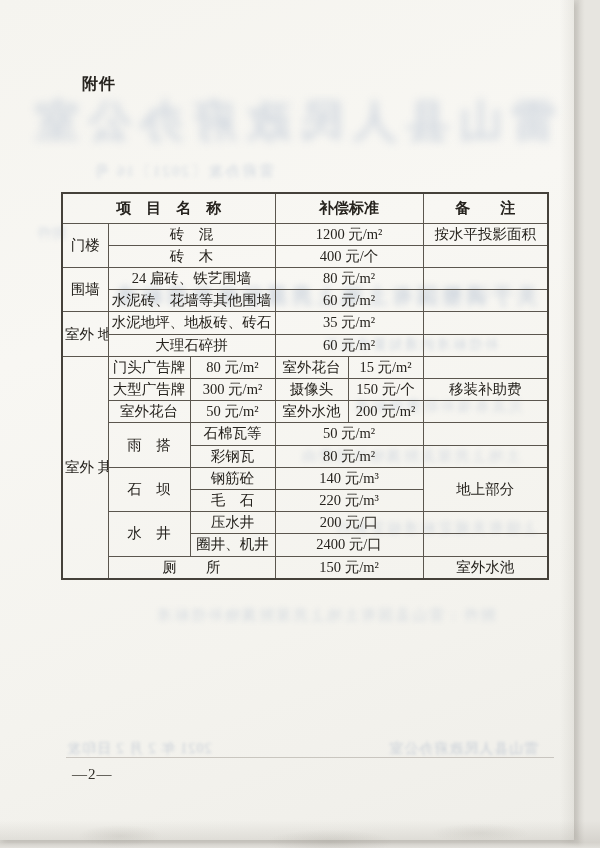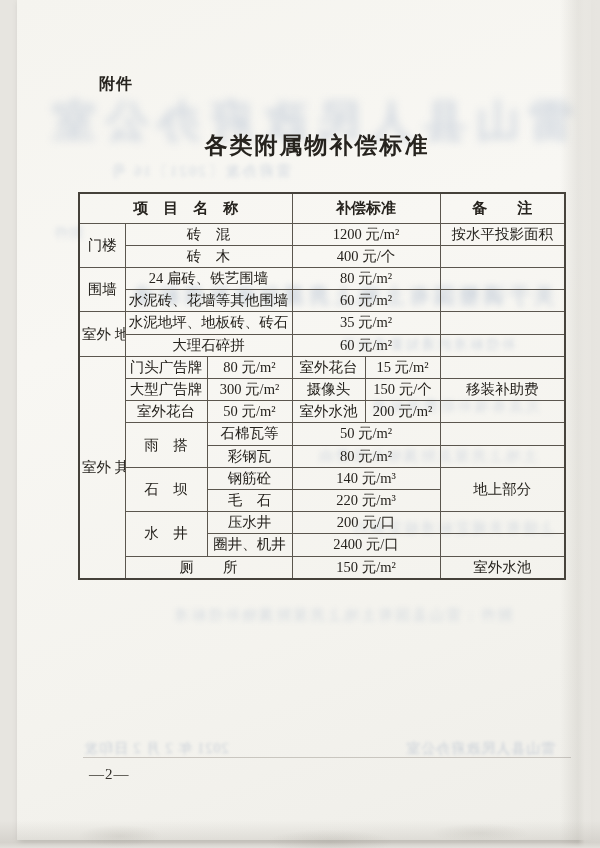--- a/index.html
+++ b/index.html
@@ -5,21 +5,20 @@
   html,body{margin:0;padding:0;}
   body{
     width:600px;height:848px;overflow:hidden;position:relative;
     background:#e7e5e0;
     font-family:"Liberation Serif","DejaVu Serif",serif;
   }
   .paper{
     position:absolute;left:0;top:0;width:574px;height:840px;
     background:linear-gradient(160deg,#f5f4ef 0%,#f8f7f3 35%,#f4f3ee 70%,#efeee9 100%);
     box-shadow:2px 2px 6px rgba(90,86,78,.25);
-    margin-left:17px;
   }
   .right-edge{
     position:absolute;top:0;right:0;width:40px;height:848px;
     background:linear-gradient(to right,rgba(0,0,0,0) 0%,rgba(125,120,110,.14) 45%,rgba(231,229,224,.9) 62%,#e7e5e0 100%);
     pointer-events:none;
   }
   .bottom-wrinkles{
     position:absolute;left:0;bottom:0;width:600px;height:70px;
     background:
       radial-gradient(60px 16px at 120px 58px,rgba(130,125,115,.14),rgba(0,0,0,0) 70%),
@@ -91,21 +90,20 @@
   <div class="bleed bleed-mid4">土地上房屋及附属物补偿费由</div>
   <div class="bleed bleed-mid5">上级有关规定标准核定执行</div>
   <div class="bleed bleed-mid6">附件：雷山县国有土地上房屋附属物补偿标准</div>
   <div class="bleed bleed-footer">
     <span>雷山县人民政府办公室</span>
     <span>2021 年 2 月 2 日印发</span>
   </div>
   <div class="bleed-rule"></div>
 
   <div class="attachment">附件</div>
-  <h1 class="title">各类附属物补偿标准</h1>
 
   <table class="comp">
     <colgroup>
       <col style="width:46px">
         <col style="width:82px">
         <col style="width:85px">
       <col style="width:73px">
         <col style="width:75px">
         <col style="width:125px">
     </colgroup>

